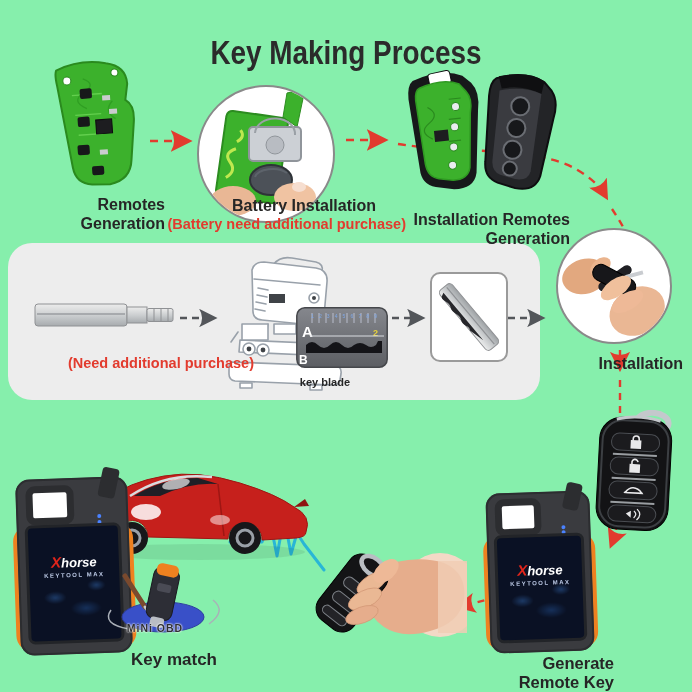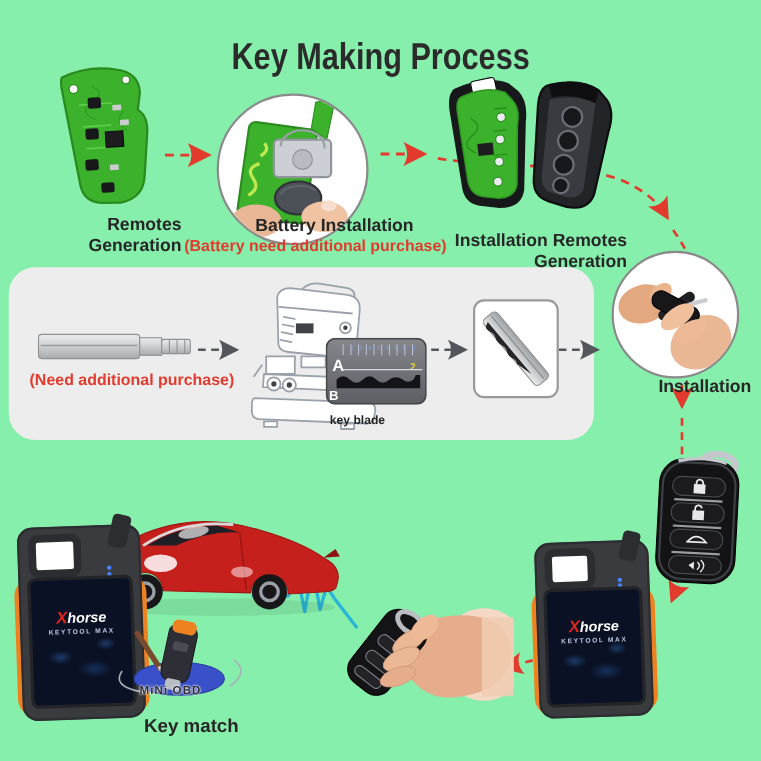--- a/index.html
+++ b/index.html
@@ -238,23 +238,23 @@
       <ellipse cx="82" cy="84" rx="30" ry="24" transform="rotate(-30 82 84)" fill="#eab794"></ellipse>
       <line x1="58" y1="52" x2="88" y2="44" stroke="#c9ccd0" stroke-width="4"></line>
       <g transform="rotate(28 58 52)">
           <rect x="34" y="43" width="48" height="17" rx="8" fill="#17171a" stroke="#000"></rect>
         </g>
       <ellipse cx="60" cy="60" rx="18" ry="9" transform="rotate(-35 60 60)" fill="#f0c09c"></ellipse>
       <ellipse cx="72" cy="74" rx="18" ry="9" transform="rotate(-30 72 74)" fill="#eeb997"></ellipse>
     </svg>
   </div>
 
-  <div class="lbl red" style="left:8px;top:338px;width:205px;">(Need additional purchase)</div>
+  <div class="lbl red" style="left:8px;top:355px;width:205px;padding-left:41px;">(Need additional purchase)</div>
   <div class="lbl" style="left:225px;top:376px;width:125px;font-size:11px;">key blade</div>
-  <div class="lbl" style="left:558px;top:343px;width:125px;">Installation</div>
+  <div class="lbl" style="left:558px;top:355px;width:125px;">Installation</div>
 
   <svg class="item" style="left:80px;top:450px;" width="235" height="115" viewBox="0 0 235 115">
     <ellipse cx="120" cy="102" rx="105" ry="8" fill="rgba(0,0,0,0.08)"></ellipse>
     <path d="M226,82 Q232,66 214,57 Q196,44 160,33 Q118,20 84,26 Q48,32 26,50 Q10,60 8,72 Q7,83 20,85 L36,86 A16,16 0 0 1 68,87 L148,89 A17,17 0 0 1 182,90 L216,88 Q226,87 226,82 Z" fill="#c6201c" stroke="#9e1613"></path>
     <path d="M214,57 L225,49 L229,56 Z" fill="#8e1512"></path>
     <path d="M50,46 Q86,22 132,27" stroke="#d8dbde" stroke-width="2.5" fill="none"></path>
     <path d="M54,46 Q82,28 118,28 L138,34 Q110,32 80,46 Z" fill="#1f1f26"></path>
     <ellipse cx="96" cy="34" rx="14" ry="5" transform="rotate(-12 96 34)" fill="#ffffff" opacity="0.65"></ellipse>
     <path d="M138,34 L144,86 M8,72 L30,74" stroke="#9e1613" stroke-width="1.5" fill="none"></path>
     <polygon points="14,58 36,54 38,62 16,66" fill="#f2f4f5"></polygon>
@@ -359,14 +359,18 @@
     <div class="dled" style="top:21%;"></div>
     <div class="dled" style="top:24.5%;"></div>
     <div class="dled" style="top:28%;"></div>
     <div class="dscreen">
       <div class="brand"><span class="bx">X</span><span>horse</span></div>
       <div class="model">KEYTOOL MAX</div>
     </div>
   </div>
 
   <div class="lbl" style="left:62px;top:650px;width:155px;font-size:17px;">Key match</div>
+  <div class="lbl" style="left:466px;top:654px;width:148px;font-size:16.5px;">
+    <div>Generate</div>
+    <div>Remote Key</div>
+  </div>
 
 </div>
 
 </body></html>

